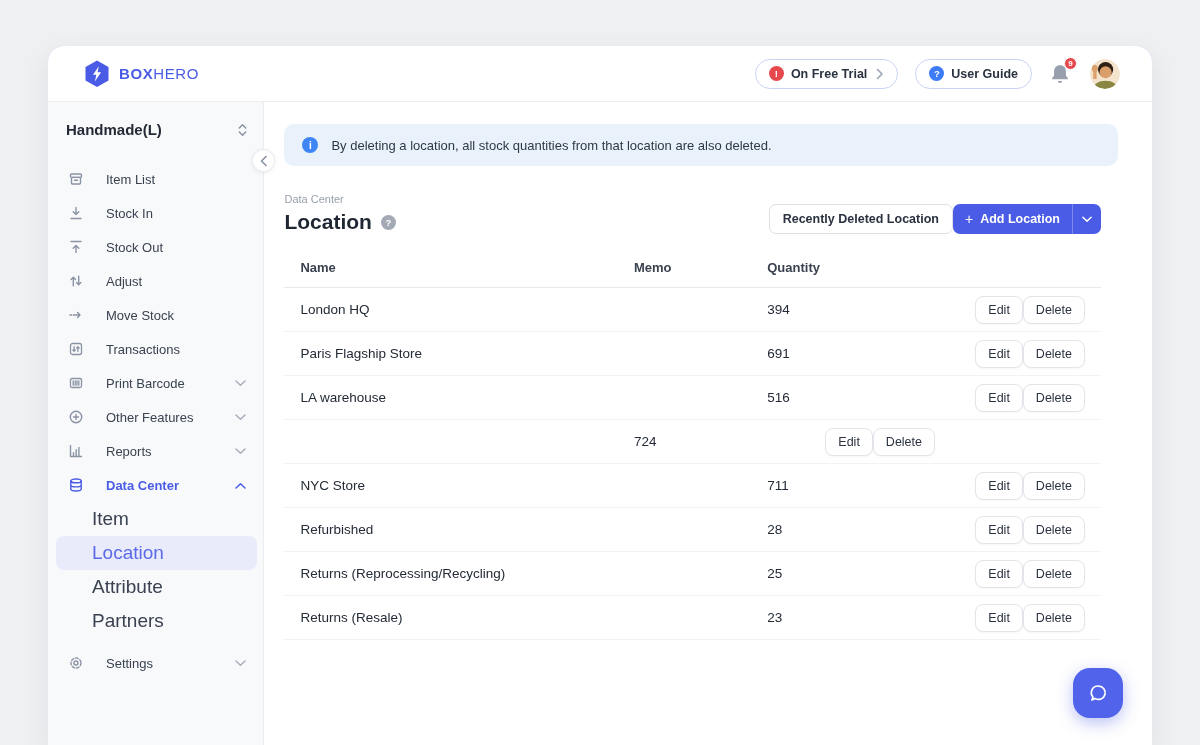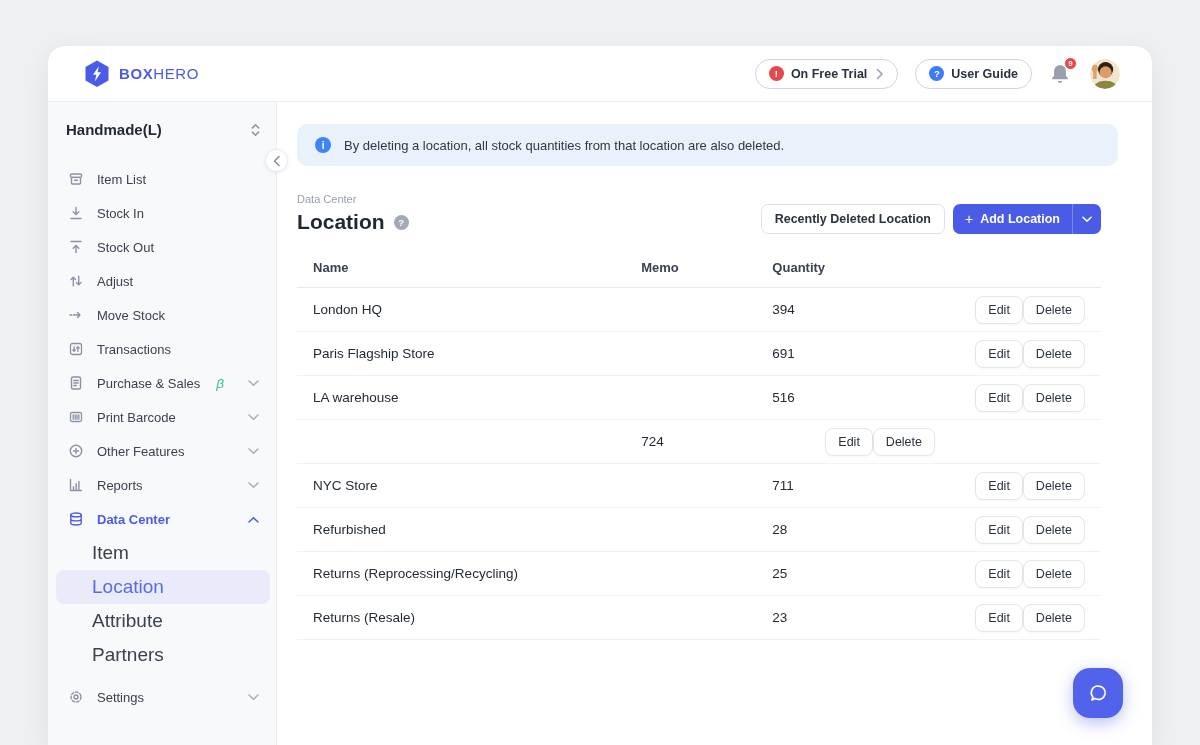--- a/index.html
+++ b/index.html
@@ -55,21 +55,21 @@
     display: flex; align-items: center; justify-content: space-between;
     padding: 0 15px 0 18px; font-size: 15px; font-weight: 700; color: #242b36; cursor: pointer;
   }
   .collapse-chip {
     position: absolute; top: 47px; right: -12px; width: 23px; height: 23px; border-radius: 50%;
     background: #fff; border: 1px solid #e8eaee; box-shadow: 0 1px 4px rgba(0,0,0,.07);
     display: flex; align-items: center; justify-content: center; color: #8a93a3; z-index: 5; cursor: pointer;
   }
   .nav { margin-top: 24px; }
   .nav-item {
-    display: flex; align-items: center; gap: 12px; height: 34px;
+    display: flex; align-items: center; gap: 21px; height: 34px;
     padding: 0 17px 0 20px; font-size: 13px; color: #3a4250; cursor: pointer;
   }
   .nav-icon { width: 17px; display: flex; color: #8a93a3; flex: 0 0 17px; }
   .nav-label { white-space: nowrap; }
   .beta { color: #35bd8c; font-style: italic; font-size: 13.5px; margin-left: 4px; }
   .spacer { flex: 1; }
   .chev-nav { display: flex; color: #a7aeba; }
   .nav-item.active-parent, .nav-item.active-parent .nav-icon, .nav-item.active-parent .chev-nav
     { color: #4a5ce5; font-weight: 700; }
   .nav-sub {
@@ -92,21 +92,21 @@
   }
   .page-head { margin: 27px 51px 0 0; display: flex; align-items: flex-end; justify-content: space-between; }
   .breadcrumb { font-size: 11px; color: #99a0ab; margin-bottom: 5px; }
   .title-row { display: flex; align-items: center; gap: 9px; }
   .page-title { font-size: 21px; font-weight: 700; color: #1f2733; }
   .help-ic {
     width: 15px; height: 15px; border-radius: 50%; background: #a3aab5; color: #fff;
     font-size: 9.5px; font-weight: 700; display: flex; align-items: center; justify-content: center;
     cursor: pointer;
   }
-  .head-actions { display: flex; gap: 8px; align-items: center; }
+  .head-actions { display: flex; gap: 0; align-items: center; }
   .btn-outline {
     height: 30px; padding: 0 13px; border: 1px solid #dde0e6; border-radius: 7px; background: #fff;
     font-size: 12.5px; font-weight: 600; color: #2a3240; font-family: inherit; cursor: pointer;
   }
   .btn-primary {
     height: 30px; display: flex; align-items: center; border-radius: 7px; background: #4a5ce5;
     color: #fff; font-size: 12.5px; font-weight: 700; overflow: hidden; cursor: pointer;
   }
   .bp-main { display: flex; align-items: center; gap: 7px; padding: 0 12px; height: 100%; }
   .bp-plus { font-size: 14px; font-weight: 400; }
@@ -273,38 +273,20 @@
             <svg width="16" height="16" viewBox="0 0 16 16">
                 <g fill="none" stroke="currentColor" stroke-width="1.3" stroke-linecap="round" stroke-linejoin="round">
                   <rect x="2.5" y="2.5" width="11" height="11" rx="2"></rect>
                   <path d="M6.1 5.6v4.6M4.9 9l1.2 1.2L7.3 9M9.9 10.4V5.8M8.7 7l1.2-1.2L11.1 7"></path>
                 </g>
               </svg>
           </span>
           <span class="nav-label">Transactions</span>
         </div>
 
-        <div class="nav-item">
-          <span class="nav-icon">
-            <svg width="16" height="16" viewBox="0 0 16 16">
-                <g fill="none" stroke="currentColor" stroke-width="1.4" stroke-linecap="round" stroke-linejoin="round">
-                  <rect x="3.5" y="2" width="9" height="12" rx="1.5"></rect>
-                  <path d="M5.8 5.5h4.4M5.8 8h4.4M5.8 10.5h2.6"></path>
-                </g>
-              </svg>
-          </span>
-          <span class="nav-label">Purchase &amp; Sales</span>
-          <span class="beta">β</span>
-          <span class="spacer"></span>
-          <span class="chev-nav">
-            <svg width="11" height="7" viewBox="0 0 11 7">
-                <path d="M1 1l4.5 4.3L10 1" fill="none" stroke="currentColor" stroke-width="1.5" stroke-linecap="round" stroke-linejoin="round"></path>
-              </svg>
-          </span>
-        </div>
 
         <div class="nav-item">
           <span class="nav-icon">
             <svg width="16" height="16" viewBox="0 0 16 16">
                 <g fill="none" stroke="currentColor" stroke-width="1.3" stroke-linecap="round" stroke-linejoin="round">
                   <rect x="2.5" y="3.5" width="11" height="9" rx="1.5"></rect>
                   <path d="M5.2 5.8v4.4M7.2 5.8v4.4M9 5.8v4.4M10.8 5.8v4.4"></path>
                 </g>
               </svg>
           </span>

